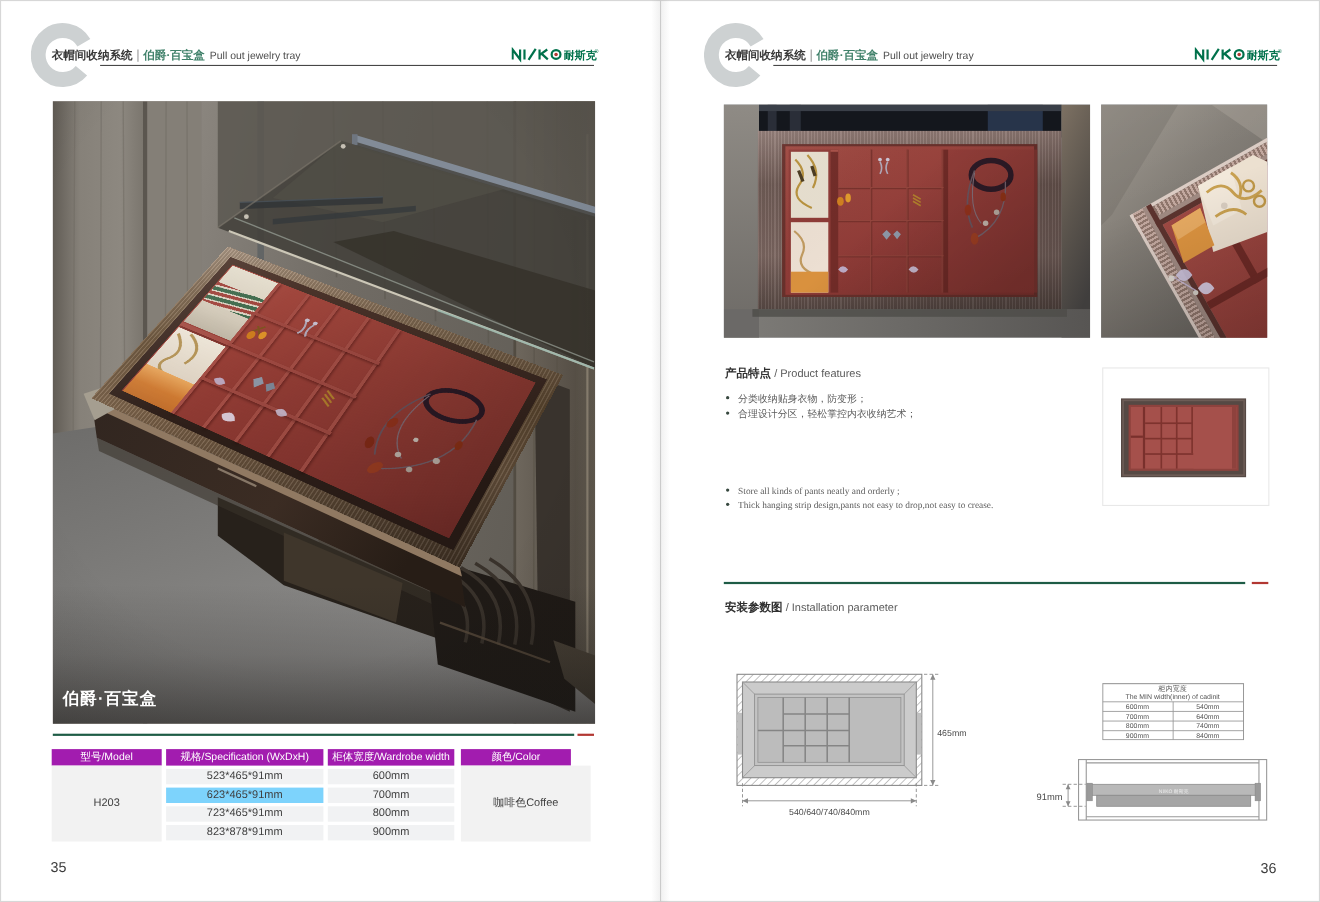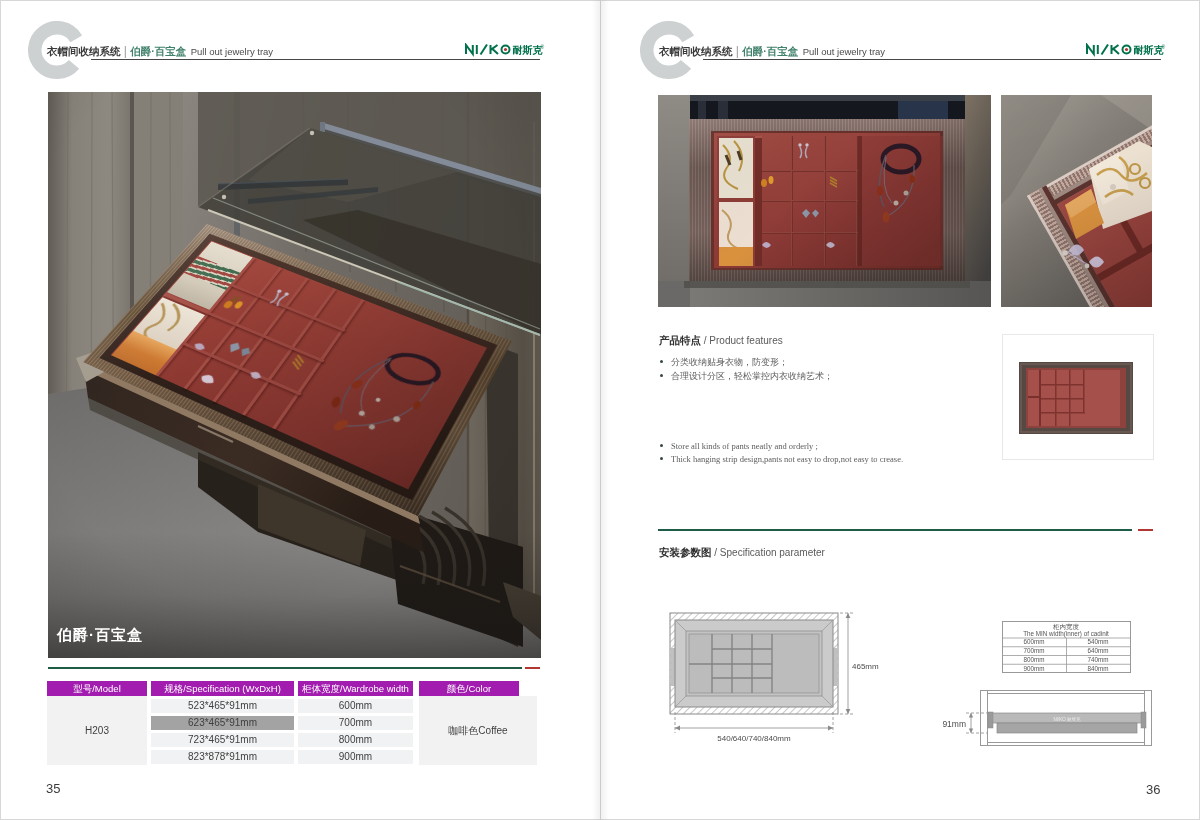--- a/index.html
+++ b/index.html
@@ -305,21 +305,21 @@
 
 <div class="thead" style="left:298px;top:681px;width:115px;">柜体宽度/Wardrobe width</div>
 
 <div class="thead" style="left:419px;top:681px;width:100px;">颜色/Color</div>
 
 <div class="tcell" style="left:47px;top:696px;width:100px;height:69px;background:#f2f2f2;line-height:69px;">H203</div>
 
 <div class="tcell" style="left:419px;top:696px;width:118px;height:69px;background:#f2f2f2;line-height:69px;">咖啡色Coffee</div>
 
 <div class="tcell" style="left:151px;top:699px;width:143px;height:14px;line-height:14px;background:#f1f2f3;">523*465*91mm</div>
-<div class="tcell" style="left:151px;top:716px;width:143px;height:14px;line-height:14px;background:#a3a3a3;text-align:center;">623*465*91mm</div>
+<div class="tcell" style="left:151px;top:716px;width:143px;height:14px;line-height:14px;background:#7dd3fc;text-align:center;">623*465*91mm</div>
 <div class="tcell" style="left:151px;top:733px;width:143px;height:14px;line-height:14px;background:#f1f2f3;">723*465*91mm</div>
 <div class="tcell" style="left:151px;top:750px;width:143px;height:14px;line-height:14px;background:#f1f2f3;">823*878*91mm</div>
 
 <div class="tcell" style="left:298px;top:699px;width:115px;height:14px;line-height:14px;background:#f1f2f3;">600mm</div>
 <div class="tcell" style="left:298px;top:716px;width:115px;height:14px;line-height:14px;background:#f1f2f3;">700mm</div>
 <div class="tcell" style="left:298px;top:733px;width:115px;height:14px;line-height:14px;background:#f1f2f3;">800mm</div>
 <div class="tcell" style="left:298px;top:750px;width:115px;height:14px;line-height:14px;background:#f1f2f3;">900mm</div>
 
 <div class="pagenum" style="left:46px;top:781px;">35</div>
 
@@ -522,21 +522,21 @@
 
     <rect x="66" y="8" width="39" height="56" fill="#a5504b"></rect>
     <rect x="101" y="8" width="4" height="56" fill="#8e423d"></rect>
   </svg>
 </div>
 
 <div class="sep-g" style="left:658px;top:529px;width:474px;"></div>
 
 <div class="sep-r" style="left:1138px;top:529px;width:15px;"></div>
 
-<div class="htxt" style="left:659px;top:542px;"><span class="sect-title-cn">安装参数图</span><span class="sect-title-en"> / Specification parameter</span></div>
+<div class="htxt" style="left:659px;top:542px;"><span class="sect-title-cn">安装参数图</span><span class="sect-title-en"> / Installation parameter</span></div>
 
 <div id="drawTop" class="abs" style="left:655px;top:600px;">
 <svg width="245" height="155">
   <defs>
     <pattern id="hatch" width="5" height="5" patternUnits="userSpaceOnUse" patternTransform="rotate(45)">
       <rect width="5" height="5" fill="#fff"></rect>
       <line x1="0" y1="0" x2="0" y2="5" stroke="#a2a2a2" stroke-width="1.2"></line>
     </pattern>
   </defs>
 

